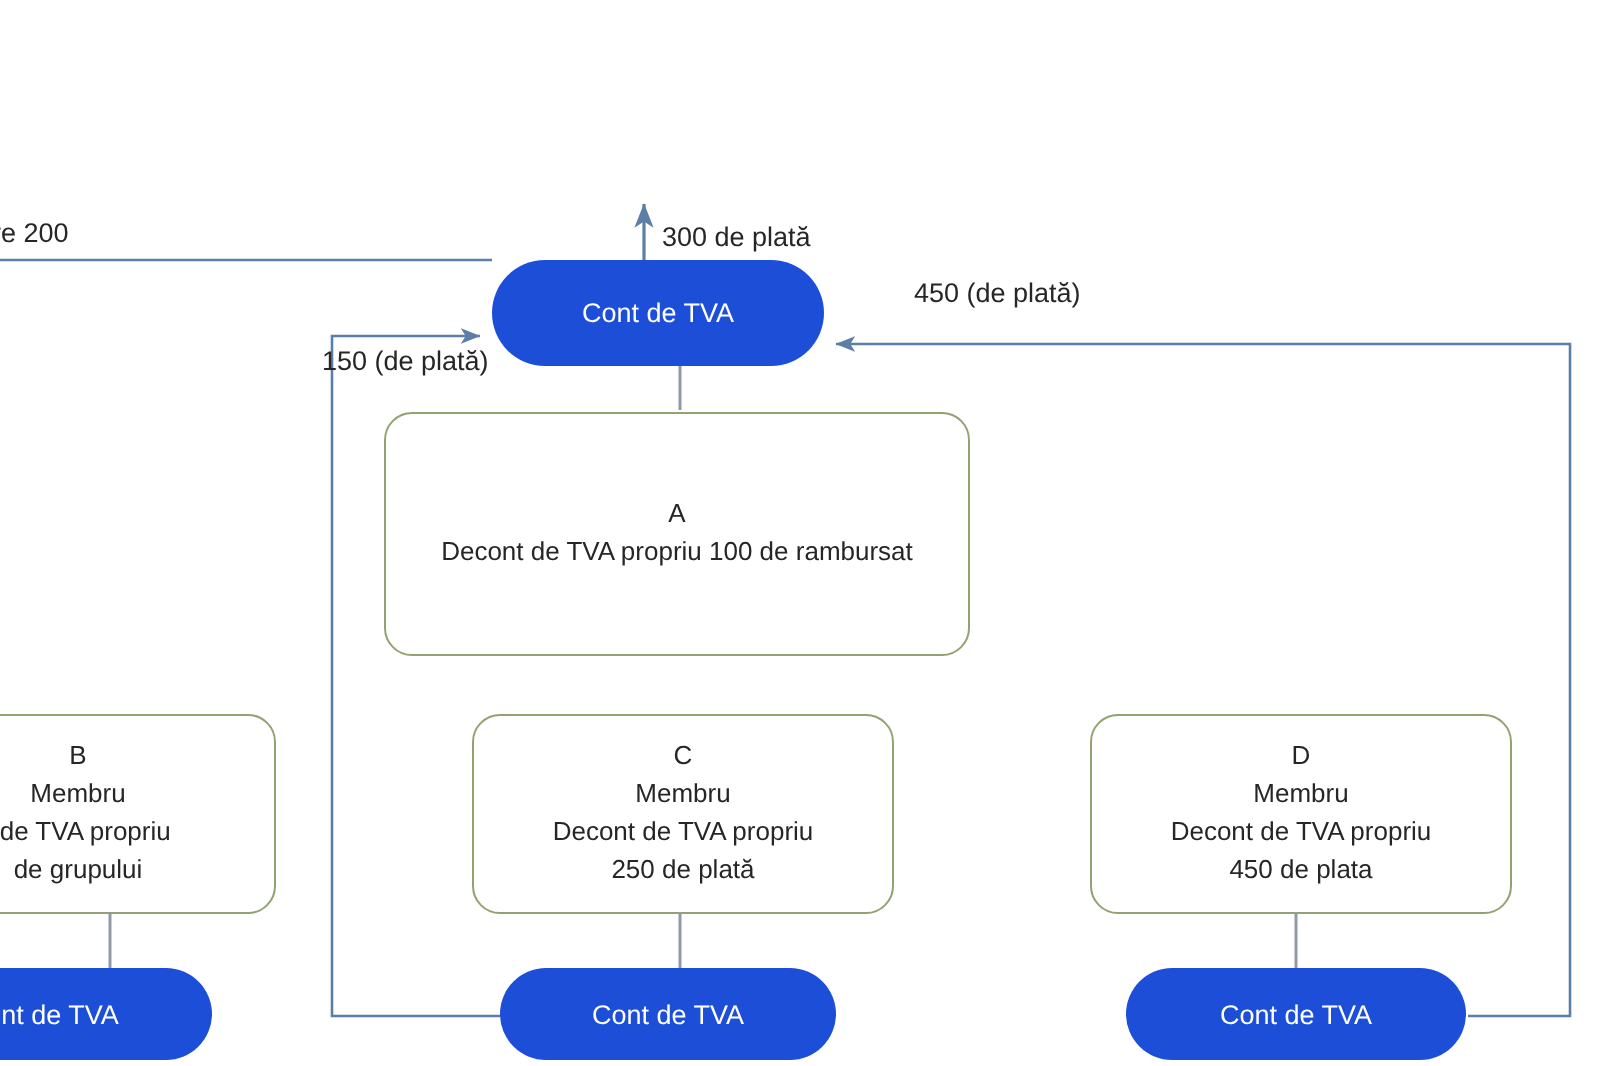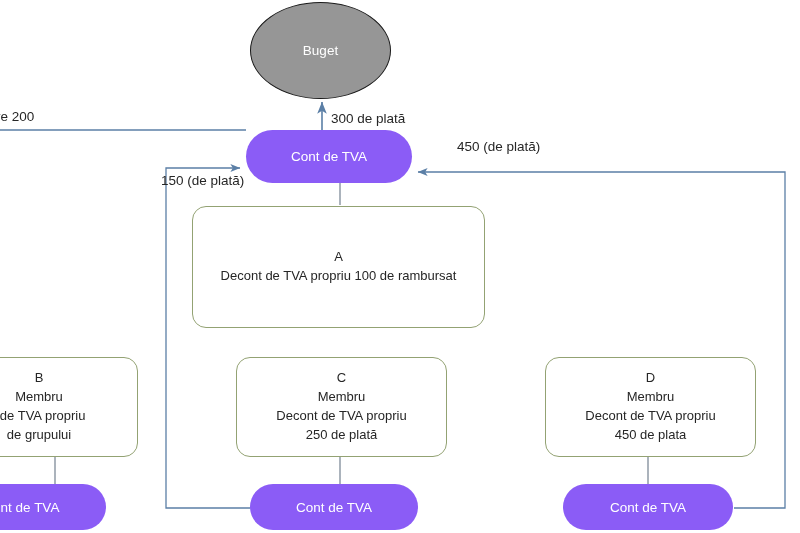--- a/index.html
+++ b/index.html
@@ -38,21 +38,21 @@
 
   .ellipse-node {
     background: #969696;
     border: 1.6px solid #1a1a1a;
     border-radius: 50%;
     color: #ffffff;
     font-size: 13.5px;
   }
 
   .pill-node {
-    background: #8b5cf6;
+    background: #1d4ed8;
     border-radius: 999px;
     color: #ffffff;
     font-size: 13.5px;
   }
 
   .card-node {
     background: #ffffff;
     border: 1.4px solid #93a273;
     border-radius: 14px;
     color: #262626;
@@ -91,23 +91,20 @@
 
     <polyline points="734,508 785,508 785,172 418,172" fill="none" stroke="#5b7fa6" stroke-width="1.3" marker-end="url(#arrowBlue)"></polyline>
 
     <line x1="55" y1="457" x2="55" y2="484" stroke="#8f9aa6" stroke-width="1.5"></line>
 
     <line x1="340" y1="457" x2="340" y2="484" stroke="#8f9aa6" stroke-width="1.5"></line>
 
     <line x1="648" y1="457" x2="648" y2="484" stroke="#8f9aa6" stroke-width="1.5"></line>
   </svg>
 
-  <div class="node ellipse-node" style="left:250px; top:2px; width:141px; height:97px;">
-    <span>Buget</span>
-  </div>
 
   <div class="node pill-node" style="left:246px; top:130px; width:166px; height:53px;">
     <span>Cont de TVA</span>
   </div>
 
   <div class="node card-node" style="left:192px; top:206px; width:293px; height:122px;">
     <span class="line">A</span>
     <span class="line">Decont de TVA propriu 100 de rambursat</span>
   </div>
 

